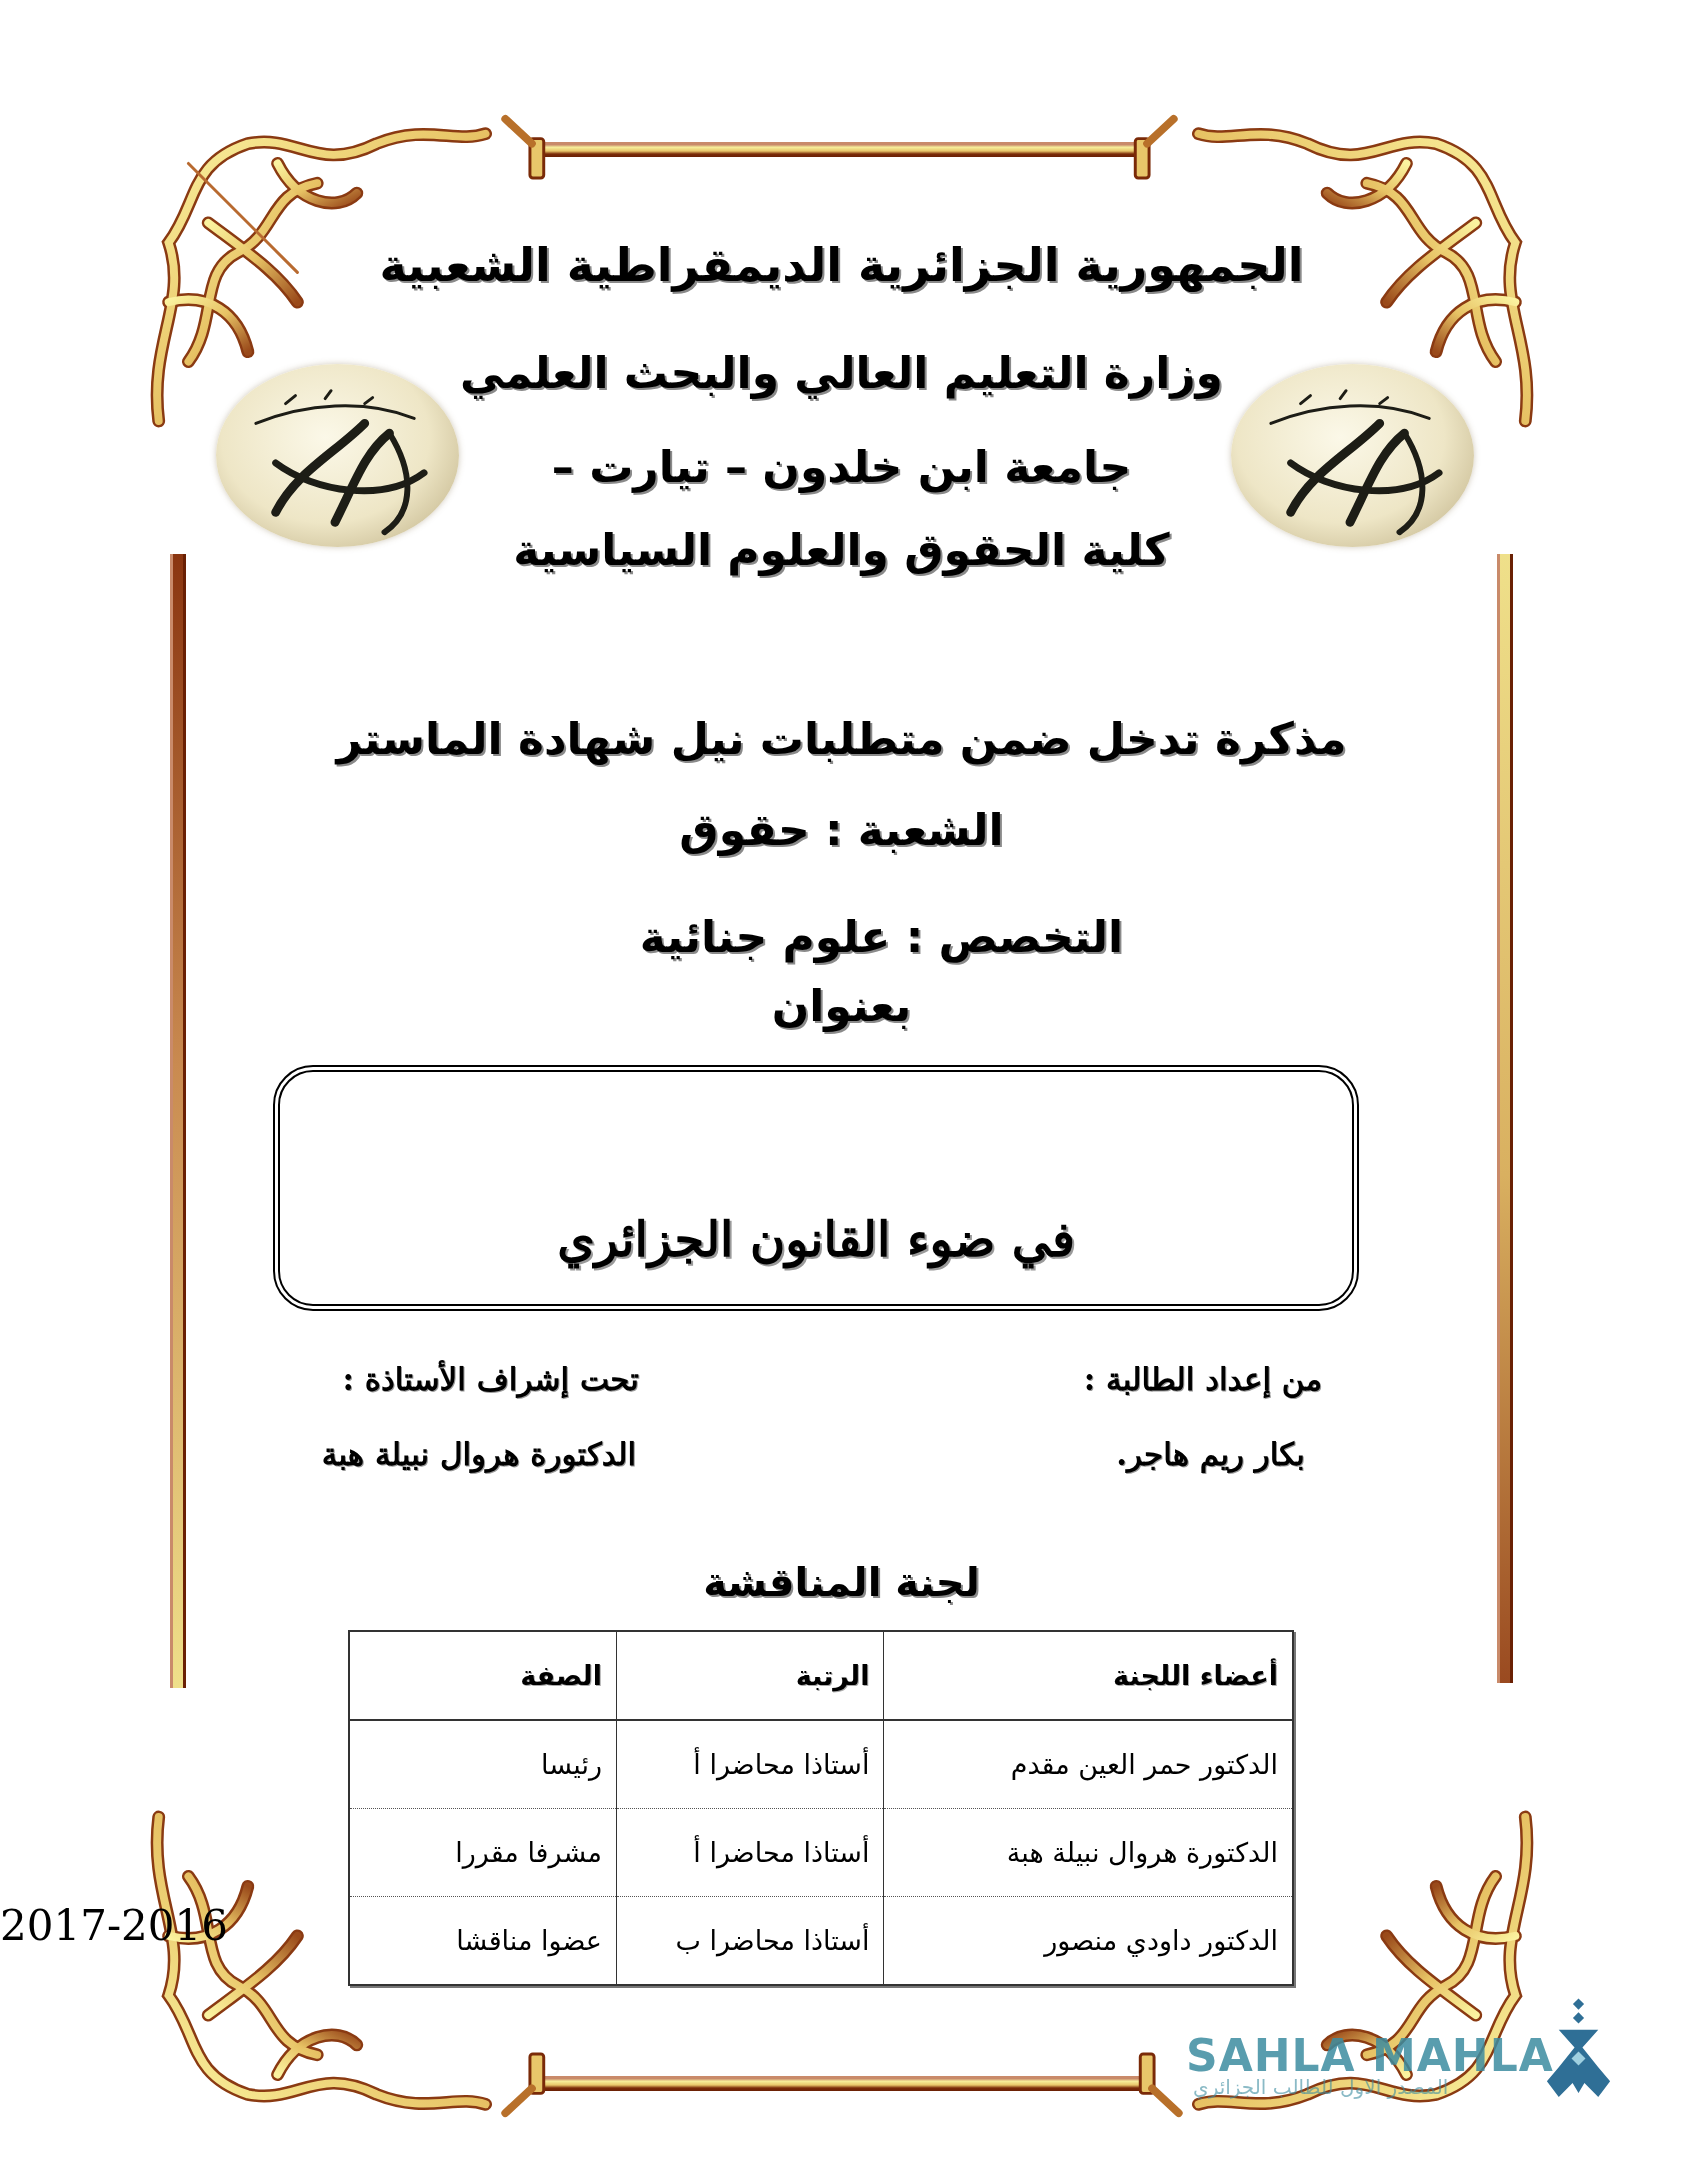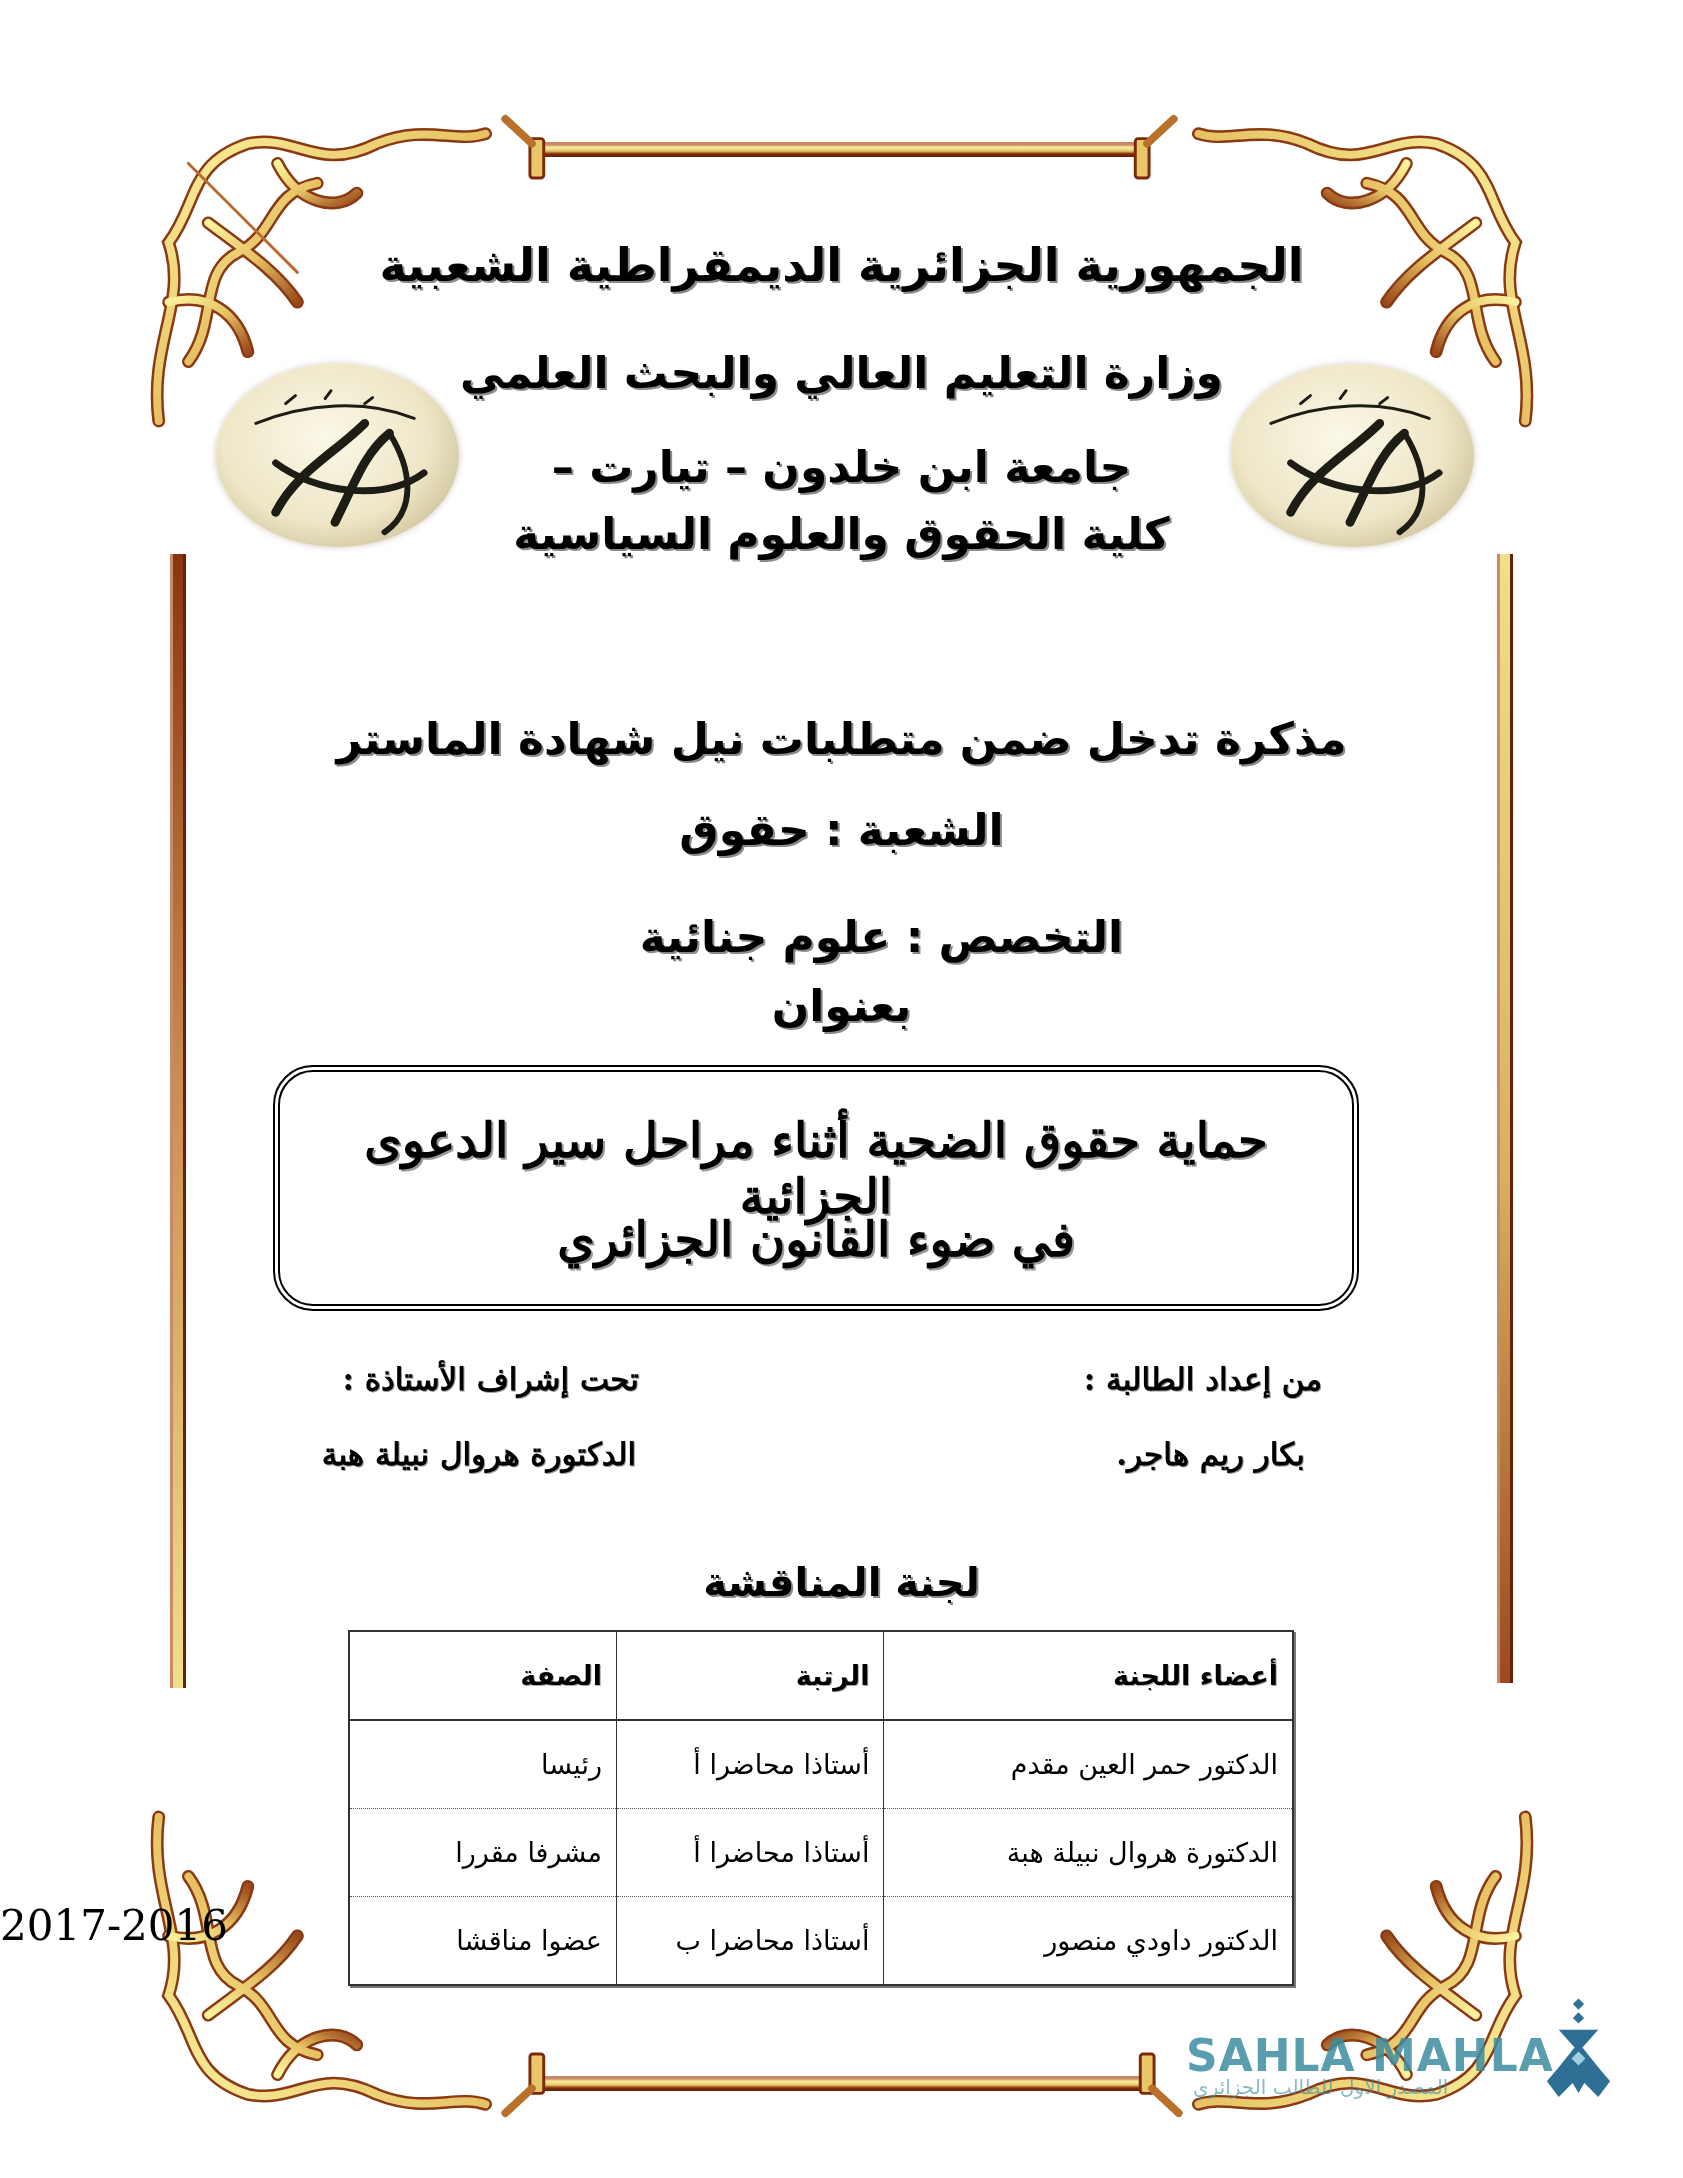--- a/index.html
+++ b/index.html
@@ -183,29 +183,28 @@
       <path d="M60 100 C100 130 170 140 210 110" stroke-width="7"></path>
       <path d="M175 70 C200 110 200 150 170 170" stroke-width="6"></path>
       <path d="M70 40 l10 -8 M110 35 l6 -8 M150 40 l8 -6" stroke-width="3"></path>
     </g>
   </svg>
 </div>
 
 <div class="hline h-xl" style="top:238px;">الجمهورية الجزائرية الديمقراطية الشعبية</div>
 <div class="hline h-l" style="top:347px;">وزارة التعليم العالي والبحث العلمي</div>
 <div class="hline h-l" style="top:441px;">جامعة ابن خلدون – تيارت –</div>
-<div class="hline h-l" style="top:508px;">كلية الحقوق والعلوم السياسية</div>
+<div class="hline h-l" style="top:524px;">كلية الحقوق والعلوم السياسية</div>
 
 <div class="hline h-l" style="top:713px;">مذكرة تدخل ضمن متطلبات نيل شهادة الماستر</div>
 <div class="hline h-l" style="top:804px;">الشعبة : حقوق</div>
 <div class="hline h-l" style="top:911px;padding-left:40px;">التخصص : علوم جنائية</div>
 <div class="hline h-l" style="top:980px;">بعنوان</div>
 
 <div class="title-box">
-  <div class="title-line" style="top:40px;">حماية حقوق الضحية أثناء مراحل سير الدعوى الجزائية</div>
   <div class="title-line" style="top:139px;">في ضوء القانون الجزائري</div>
 </div>
 
 <div class="meta" style="right:361px;top:1361px;">من إعداد الطالبة :</div>
 <div class="meta" style="right:378px;top:1436px;">بكار ريم هاجر.</div>
 <div class="meta" style="right:1044px;top:1361px;margin-left:8px;">تحت إشراف الأستاذة :</div>
 <div class="meta" style="right:1047px;top:1436px;">الدكتورة هروال نبيلة هبة</div>
 
 <div class="committee-title">لجنة المناقشة</div>
 <table class="committee">

